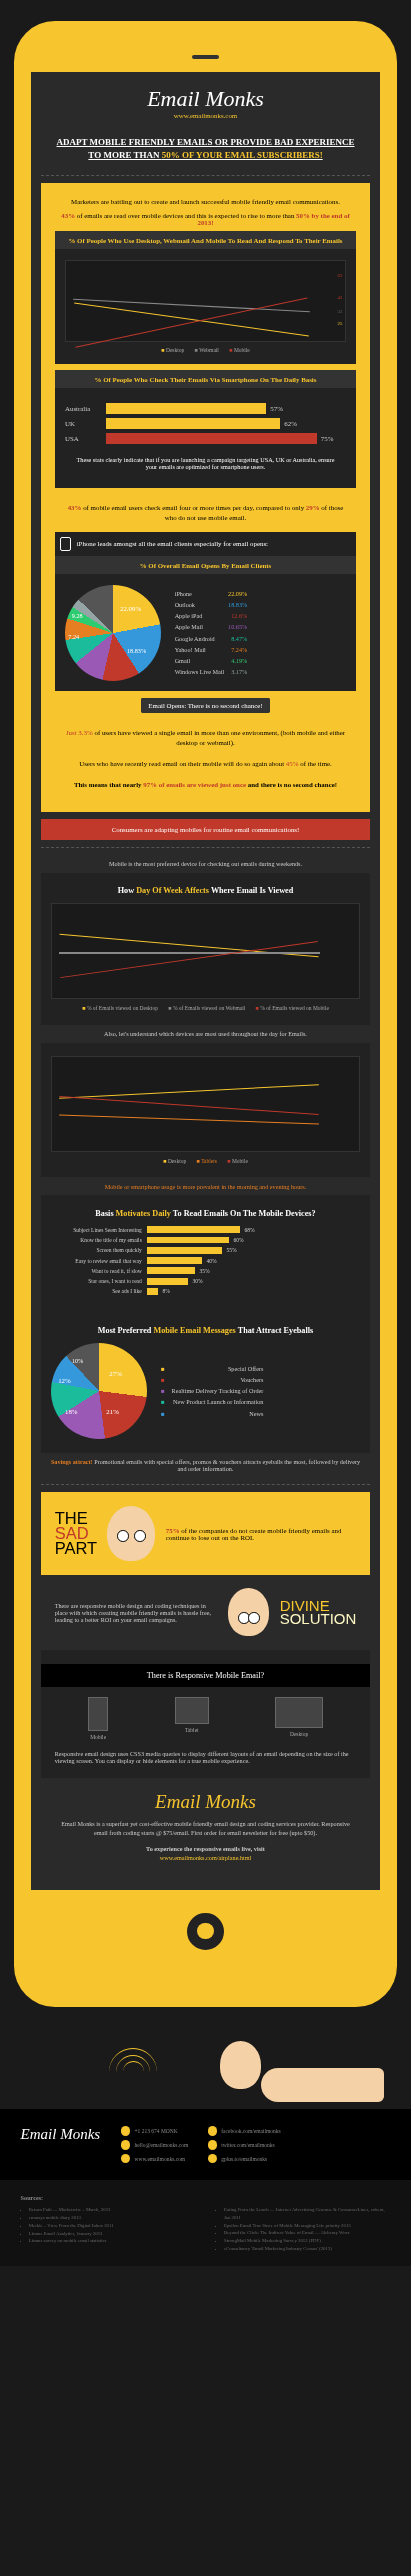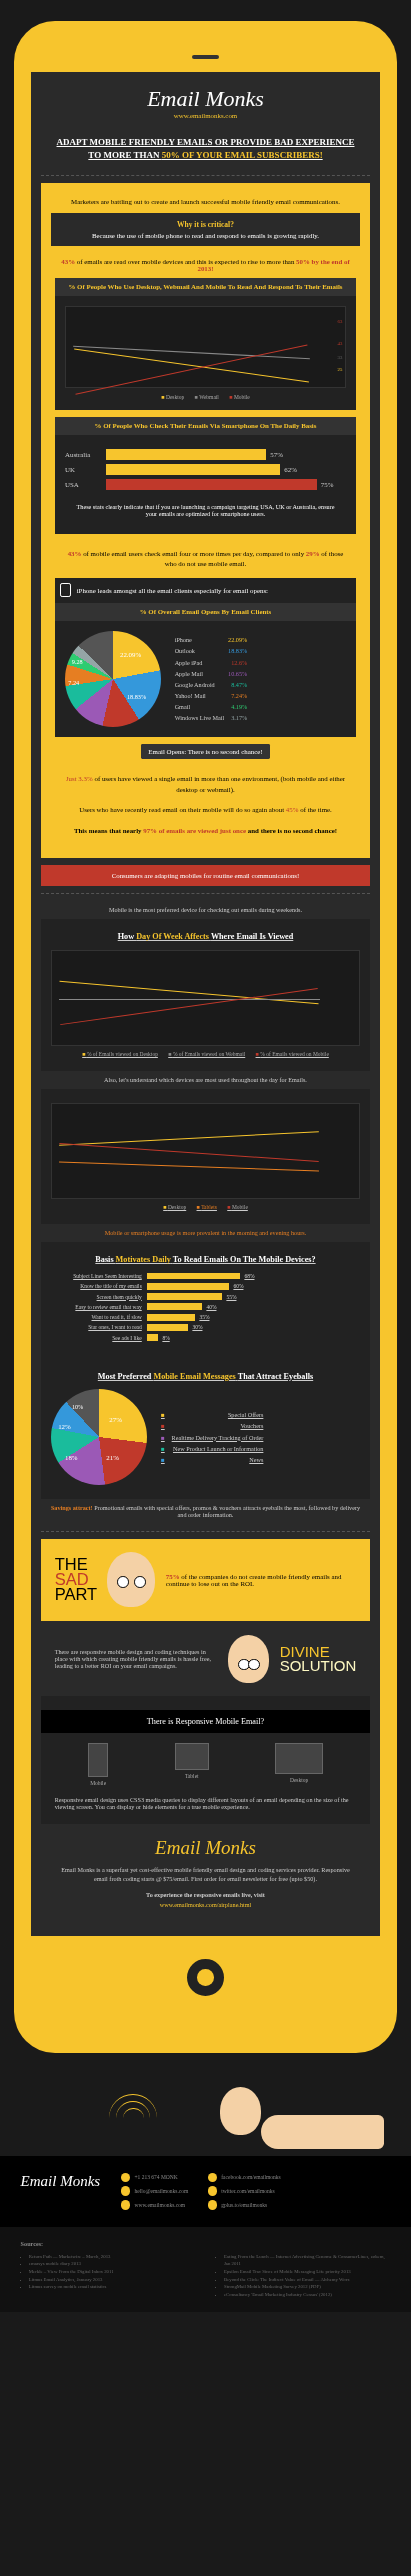--- a/index.html
+++ b/index.html
@@ -40,21 +40,21 @@
   .iphone-bar { background: #222; color: #fff; padding: 5.5px; font-size: 6.9px; display: flex; align-items: center; gap: 5.5px; }
   .iphone-bar .icon { width: 11px; height: 13.7px; border: 0.7px solid #fff; border-radius: 2.1px; }
   .pie-section { background: #222; padding: 10.3px; }
   .pie-wrap { display: flex; gap: 13.7px; align-items: center; }
   .pie { width: 96px; height: 96px; border-radius: 50%; position: relative; flex-shrink: 0; }
   .pie-legend { font-size: 6.2px; color: #ccc; line-height: 1.8; }
   .pie-legend .item { display: flex; justify-content: space-between; gap: 6.9px; }
   .ribbon { background: #333; color: #fff; text-align: center; padding: 4.1px 6.9px; font-size: 6.9px; margin: 6.9px auto; width: fit-content; border-radius: 1.4px; position: relative; }
   .red-text { color: #c0392b; }
   .red-banner { background: #c0392b; color: #fff; text-align: center; padding: 6.9px; font-size: 6.9px; margin: 6.9px 0; }
-  .dark-section { background: #222; padding: 13.7px 10.3px; color: #ccc; font-size: 6.9px; text-decoration: underline; }
+  .dark-section { background: #222; padding: 13.7px 10.3px; color: #ccc; font-size: 6.9px; }
   .dark-section h3 { color: #fff; text-align: center; font-size: 8.2px; margin-bottom: 8.2px; }
   .dark-section h3 .accent { color: #f7c52d; }
   .motivate-row { display: flex; align-items: center; margin: 3.4px 0; font-size: 5.5px; }
   .motivate-row .lbl { width: 96px; text-align: right; padding-right: 5.5px; }
   .motivate-row .bar { height: 6.9px; background: #f7c52d; }
   .sad-part { background: #f7c52d; padding: 13.7px; display: flex; align-items: center; gap: 10.3px; color: #000; }
   .sad-title { font-family: Impact, sans-serif; font-size: 16.5px; line-height: 0.9; }
   .sad-title .sad { color: #c0392b; }
   .monk-head { width: 48px; height: 55px; background: #f4d1a6; border-radius: 50% 50% 45% 45%; position: relative; flex-shrink: 0; }
   .monk-head::before, .monk-head::after { content: ""; position: absolute; width: 9.6px; height: 9.6px; border: 1.4px solid #000; border-radius: 50%; top: 24px; background: #fff; }
@@ -104,24 +104,20 @@
 
       <div class="headline">
         <span>ADAPT MOBILE FRIENDLY EMAILS OR PROVIDE BAD EXPERIENCE</span><br>
         <span>TO MORE THAN </span>
         <span class="accent">50% OF YOUR EMAIL SUBSCRIBERS!</span>
       </div>
       <div class="divider"></div>
 
       <div class="challenge-box">
         <div class="challenge-sub">Marketers are battling out to create and launch successful mobile friendly email communications.</div>
-        <div class="banner-dark">
-          <div class="title">Why it is critical?</div>
-          <div>Because the use of mobile phone to read and respond to emails is growing rapidly.</div>
-        </div>
         <div class="stat-strip">
           <span class="pct">43%</span>
           <span> of emails are read over mobile devices and this is expected to rise to more than </span>
           <span class="pct">50% by the end of 2013!</span>
         </div>
 
         <div class="section-bar">% Of People Who Use Desktop, Webmail And Mobile To Read And Respond To Their Emails</div>
         <div class="chart-area">
           <div class="fake-chart">
             <span class="axis-lbl" style="right:2.7px;top:12.3px;color:#c0392b">63</span>

